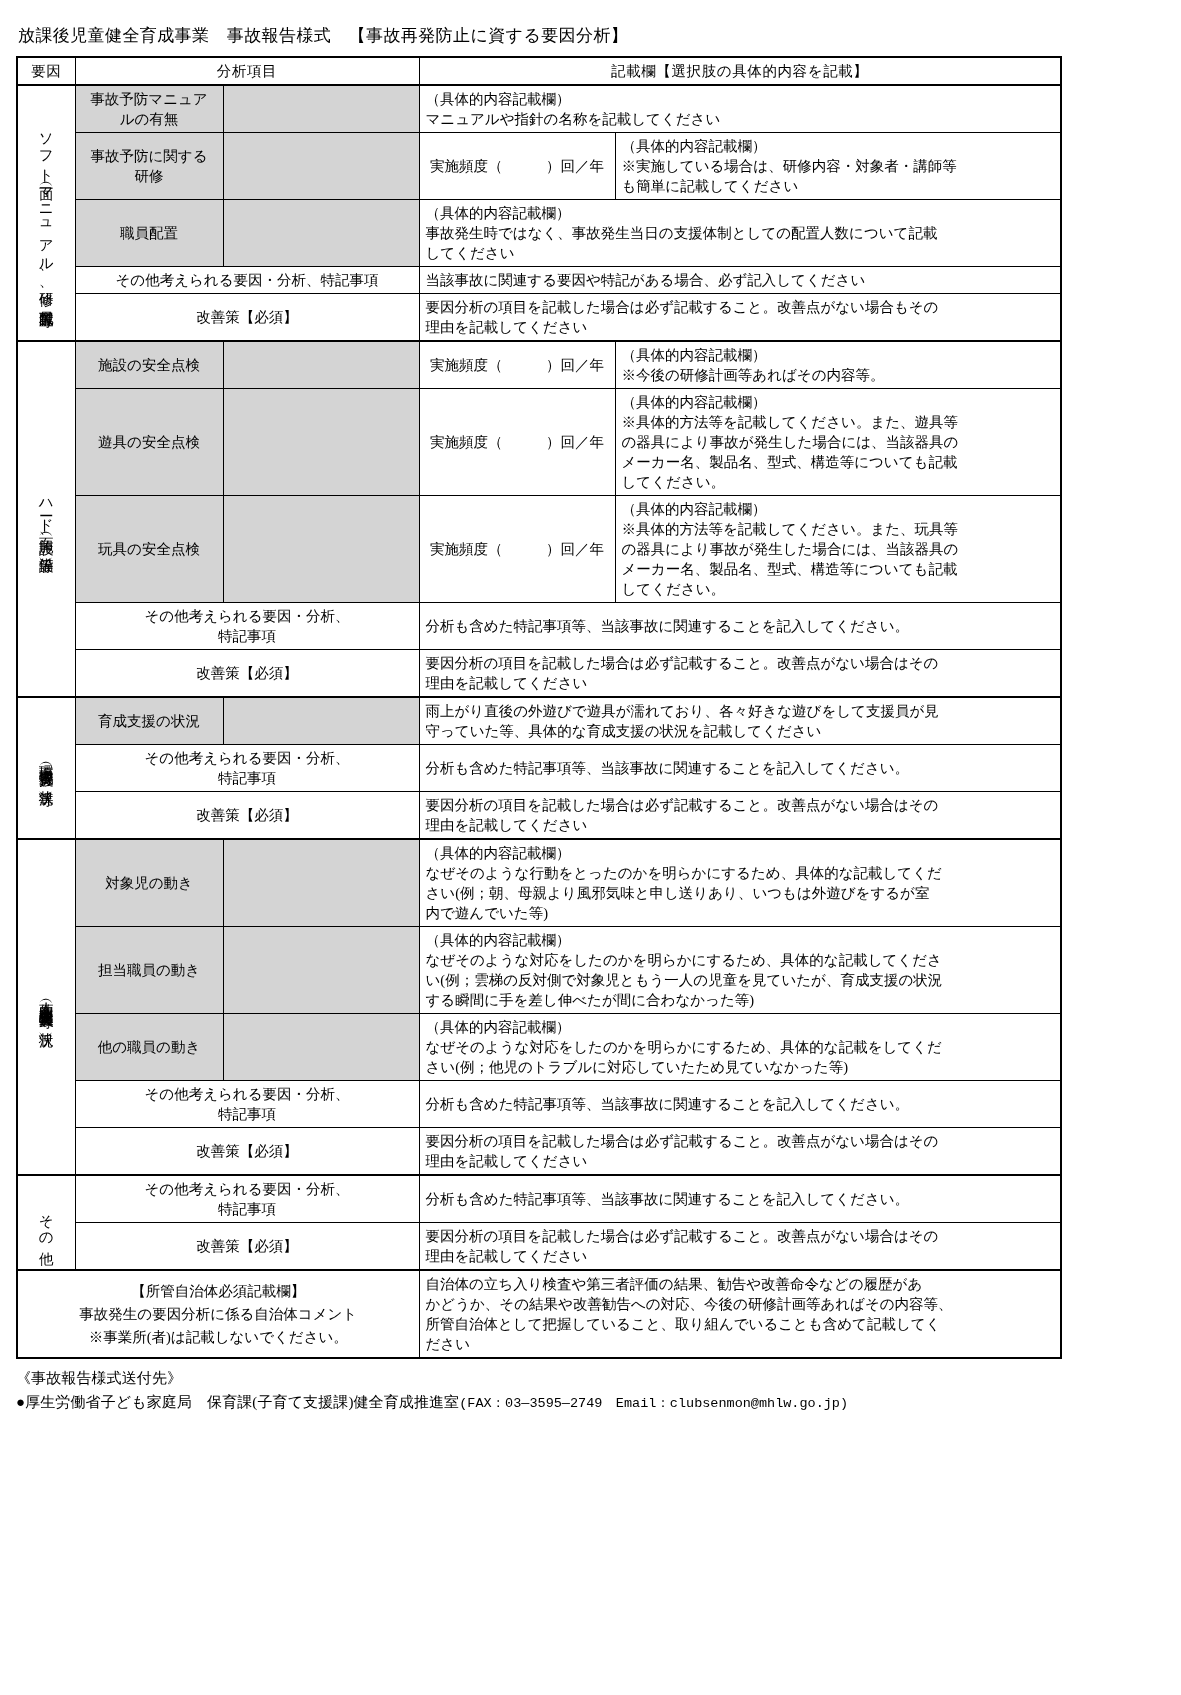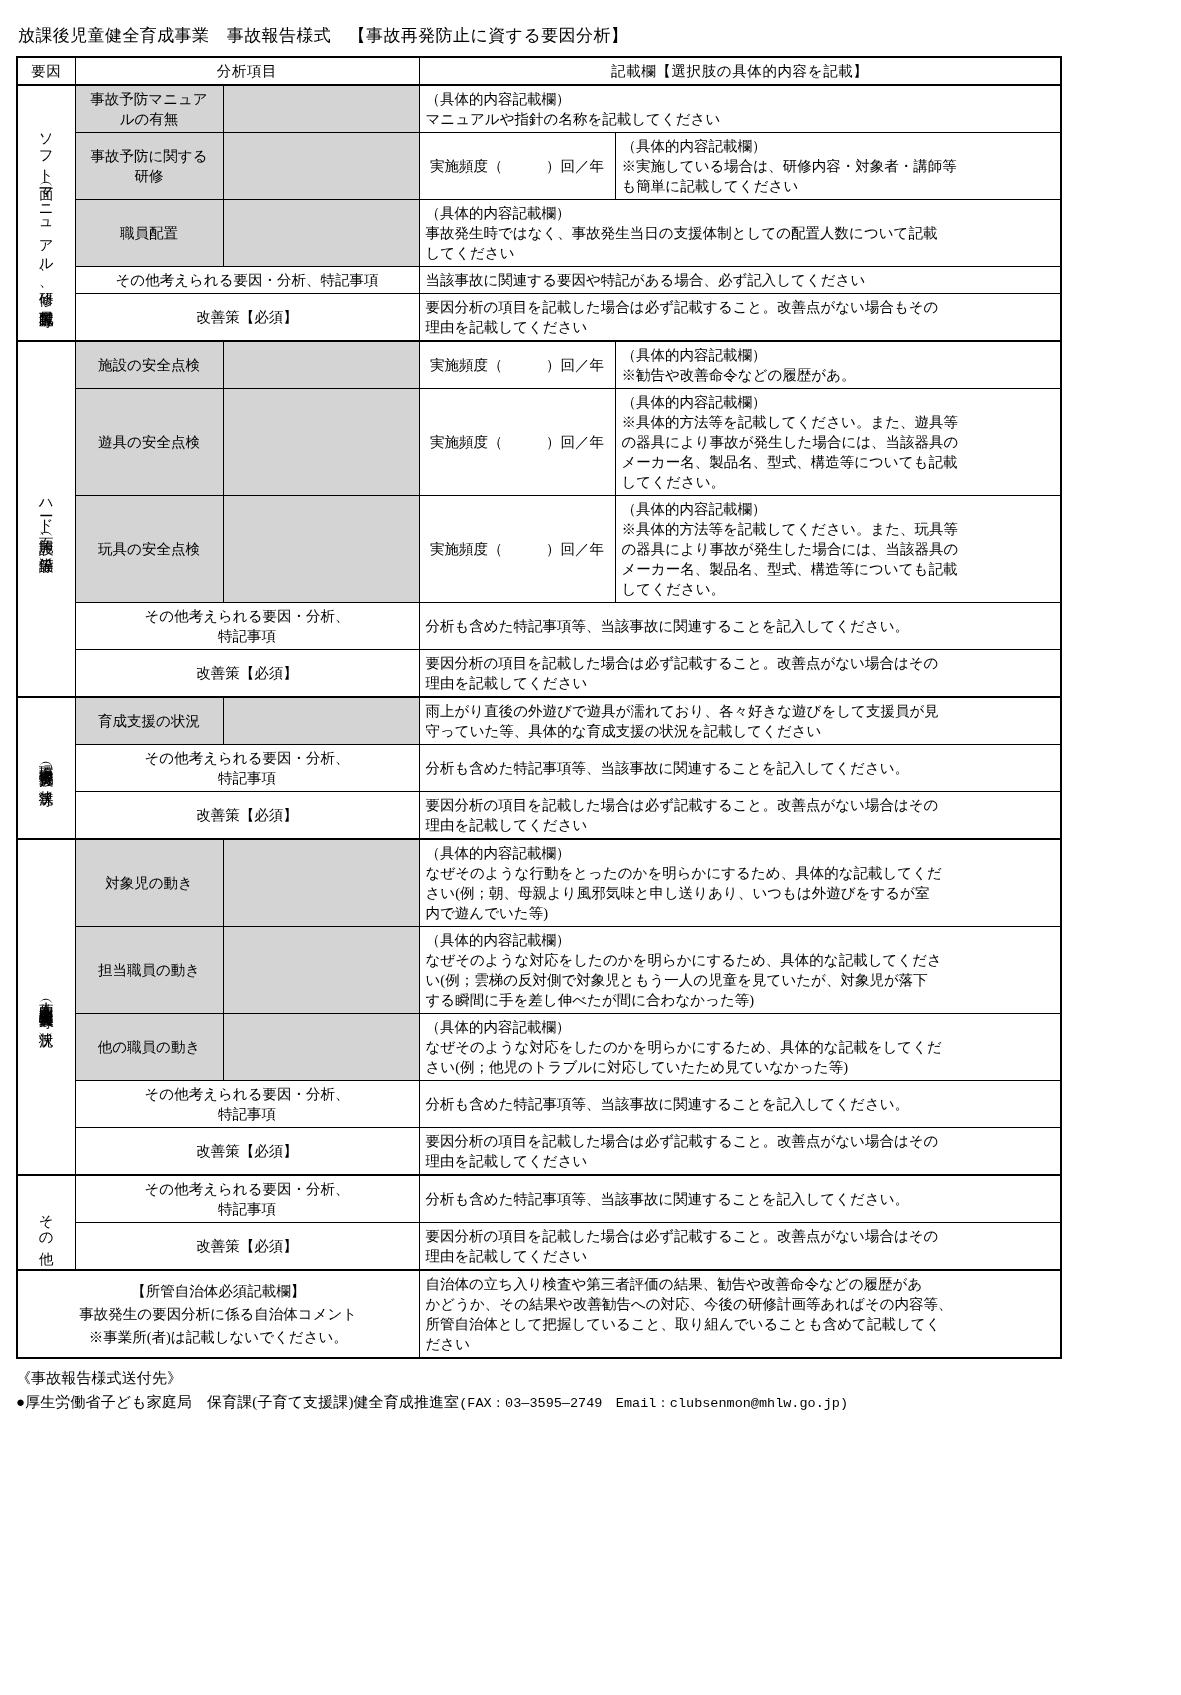--- a/index.html
+++ b/index.html
@@ -165,21 +165,21 @@
         </tr>
         <tr>
           <td rowspan="5" class="factor-cell thick-top">
             <div class="factor-wrap">ハード面（施設、設備等）</div>
           </td>
           <td class="shade center thick-top">施設の安全点検</td>
           <td class="shade thick-top">&nbsp;</td>
           <td class="center thick-top">実施頻度（　　　）回／年</td>
           <td class="desc small-lh thick-top">
             <p>（具体的内容記載欄）</p>
-            <p>※勧告や改善命令などの履歴があ。</p>
+            <p>※今後の研修計画等あればその内容等。</p>
           </td>
         </tr>
         <tr>
           <td class="shade center">遊具の安全点検</td>
           <td class="shade">&nbsp;</td>
           <td class="center">実施頻度（　　　）回／年</td>
           <td class="desc small-lh">
             <p>（具体的内容記載欄）</p>
             <p>※具体的方法等を記載してください。また、遊具等</p>
             <p>の器具により事故が発生した場合には、当該器具の</p>
@@ -248,21 +248,21 @@
             <p>さい(例；朝、母親より風邪気味と申し送りあり、いつもは外遊びをするが室</p>
             <p>内で遊んでいた等)</p>
           </td>
         </tr>
         <tr>
           <td class="shade center">担当職員の動き</td>
           <td class="shade">&nbsp;</td>
           <td colspan="2" class="desc small-lh">
             <p>（具体的内容記載欄）</p>
             <p>なぜそのような対応をしたのかを明らかにするため、具体的な記載してくださ</p>
-            <p>い(例；雲梯の反対側で対象児ともう一人の児童を見ていたが、対象児が落下</p>
+            <p>い(例；雲梯の反対側で対象児ともう一人の児童を見ていたが、育成支援の状況</p>
             <p>する瞬間に手を差し伸べたが間に合わなかった等)</p>
           </td>
         </tr>
         <tr>
           <td class="shade center">他の職員の動き</td>
           <td class="shade">&nbsp;</td>
           <td colspan="2" class="desc small-lh">
             <p>（具体的内容記載欄）</p>
             <p>なぜそのような対応をしたのかを明らかにするため、具体的な記載をしてくだ</p>
             <p>さい(例；他児のトラブルに対応していたため見ていなかった等)</p>

